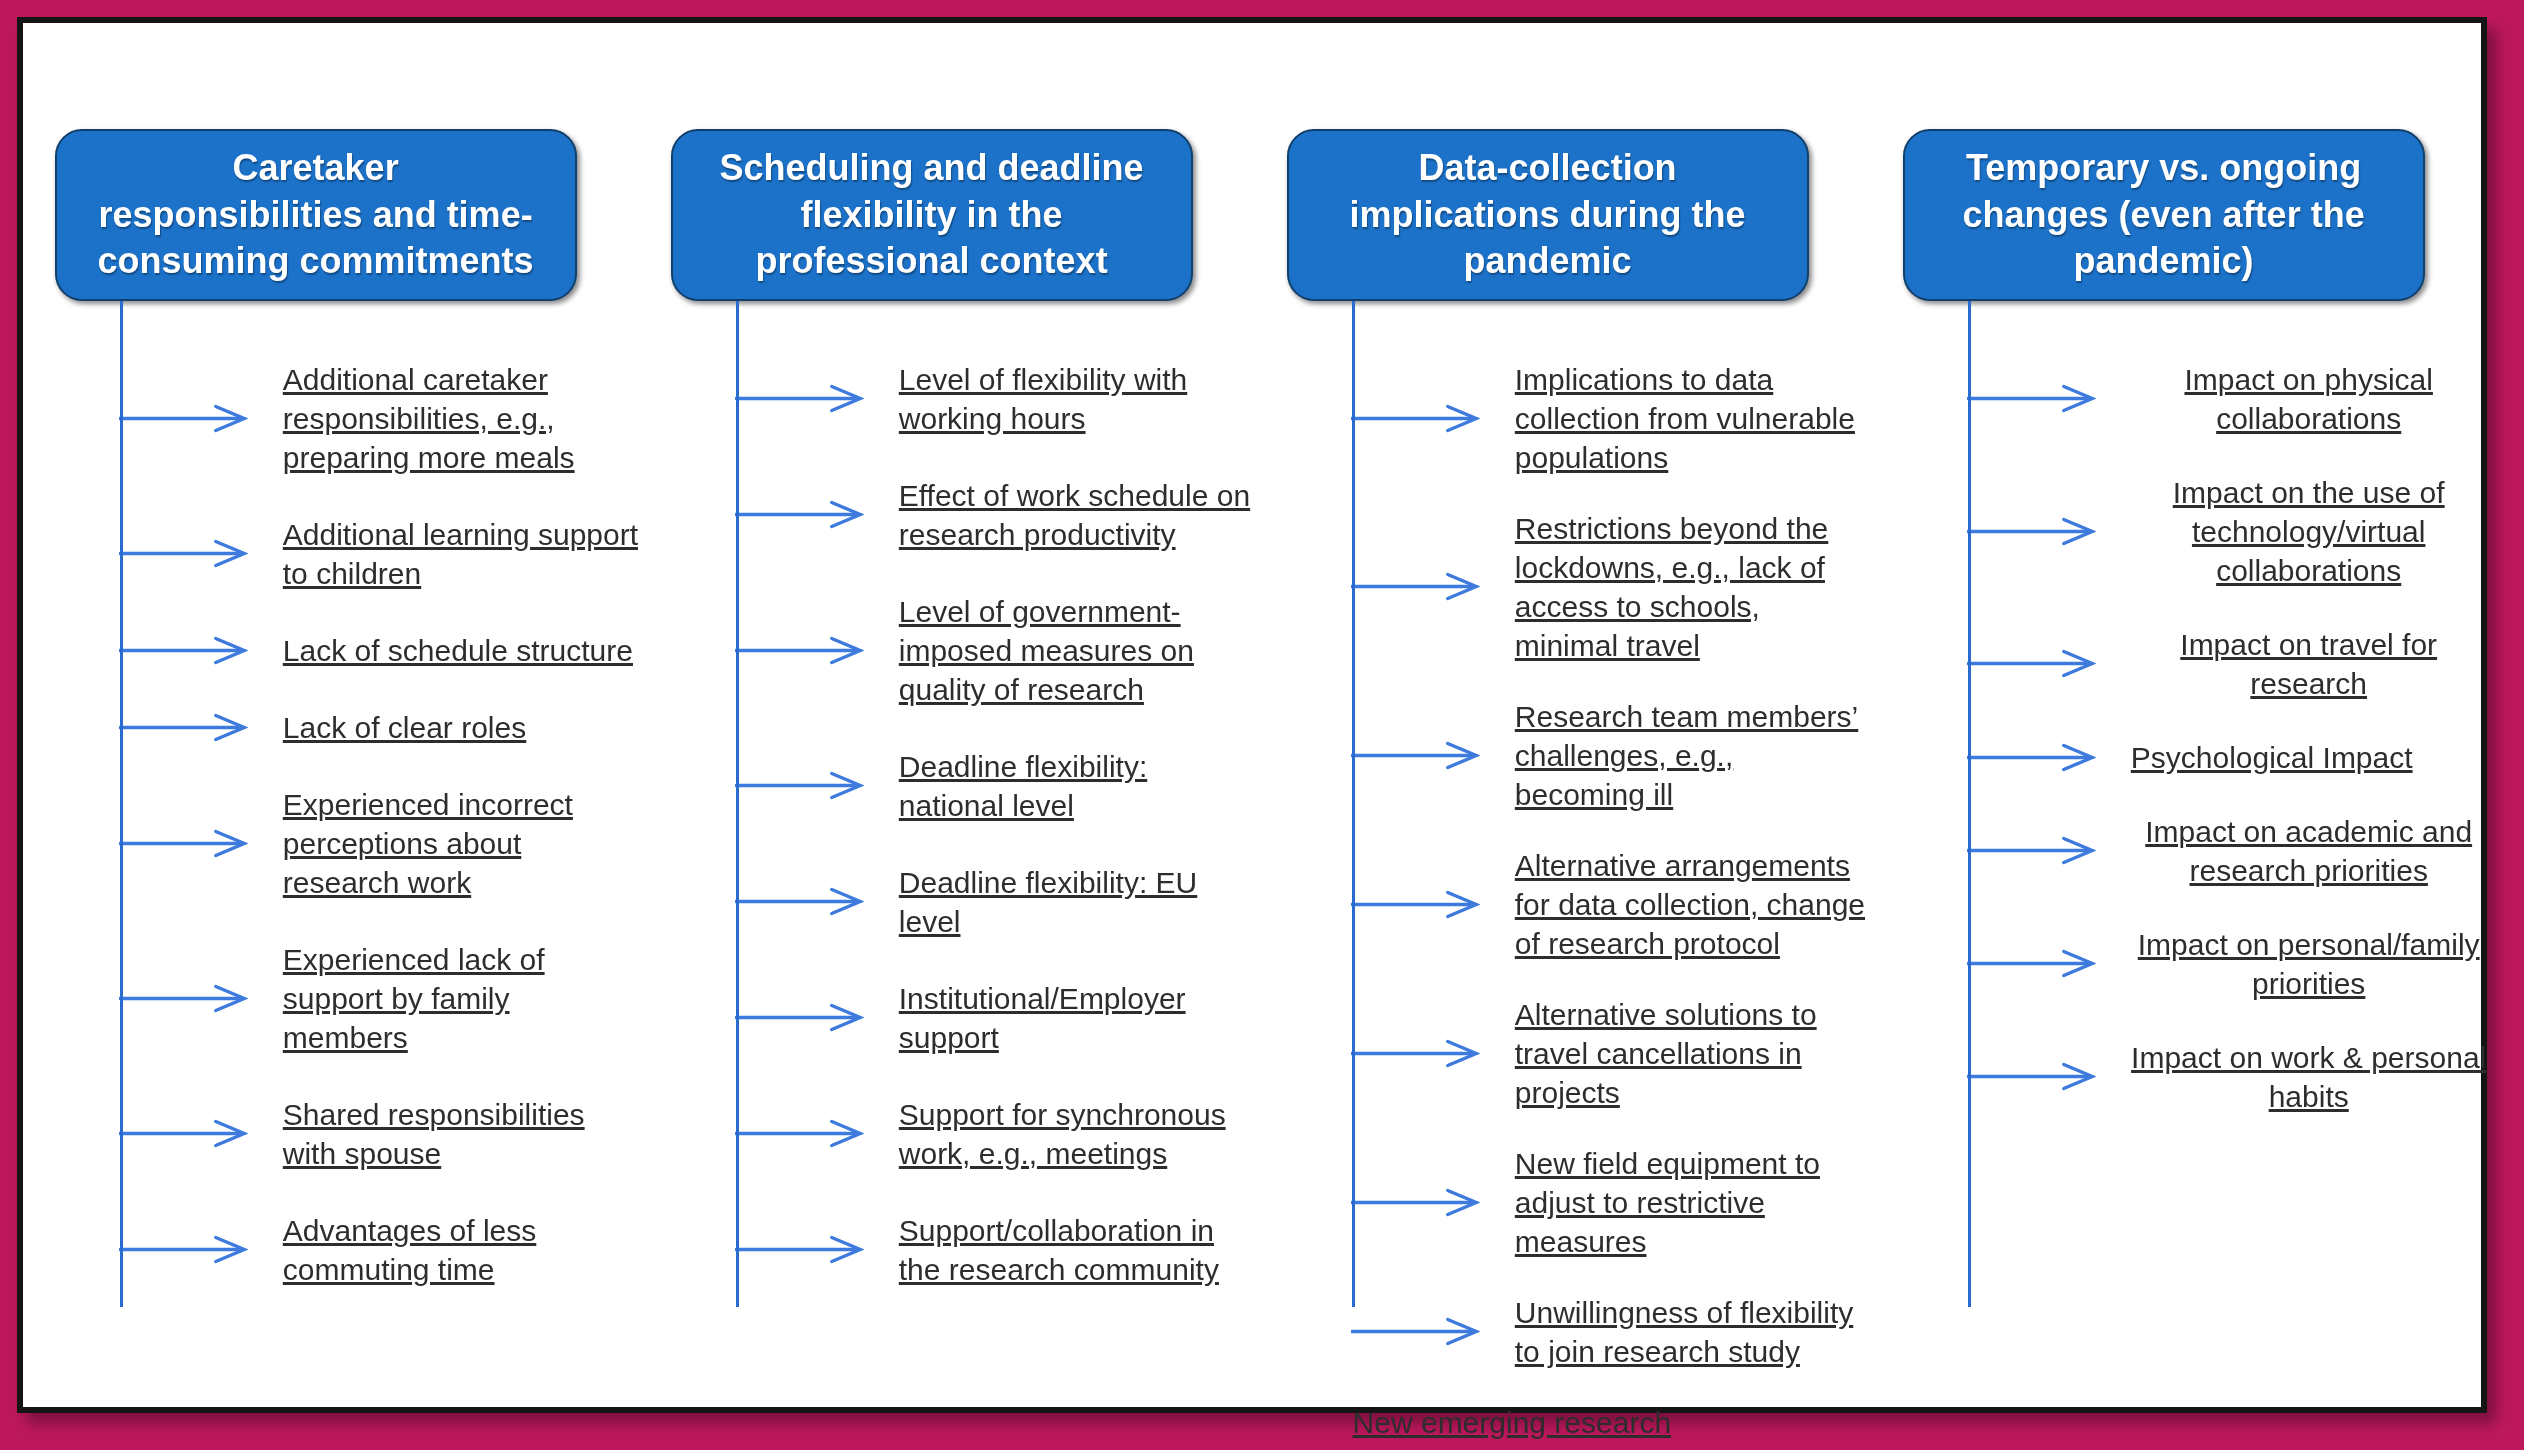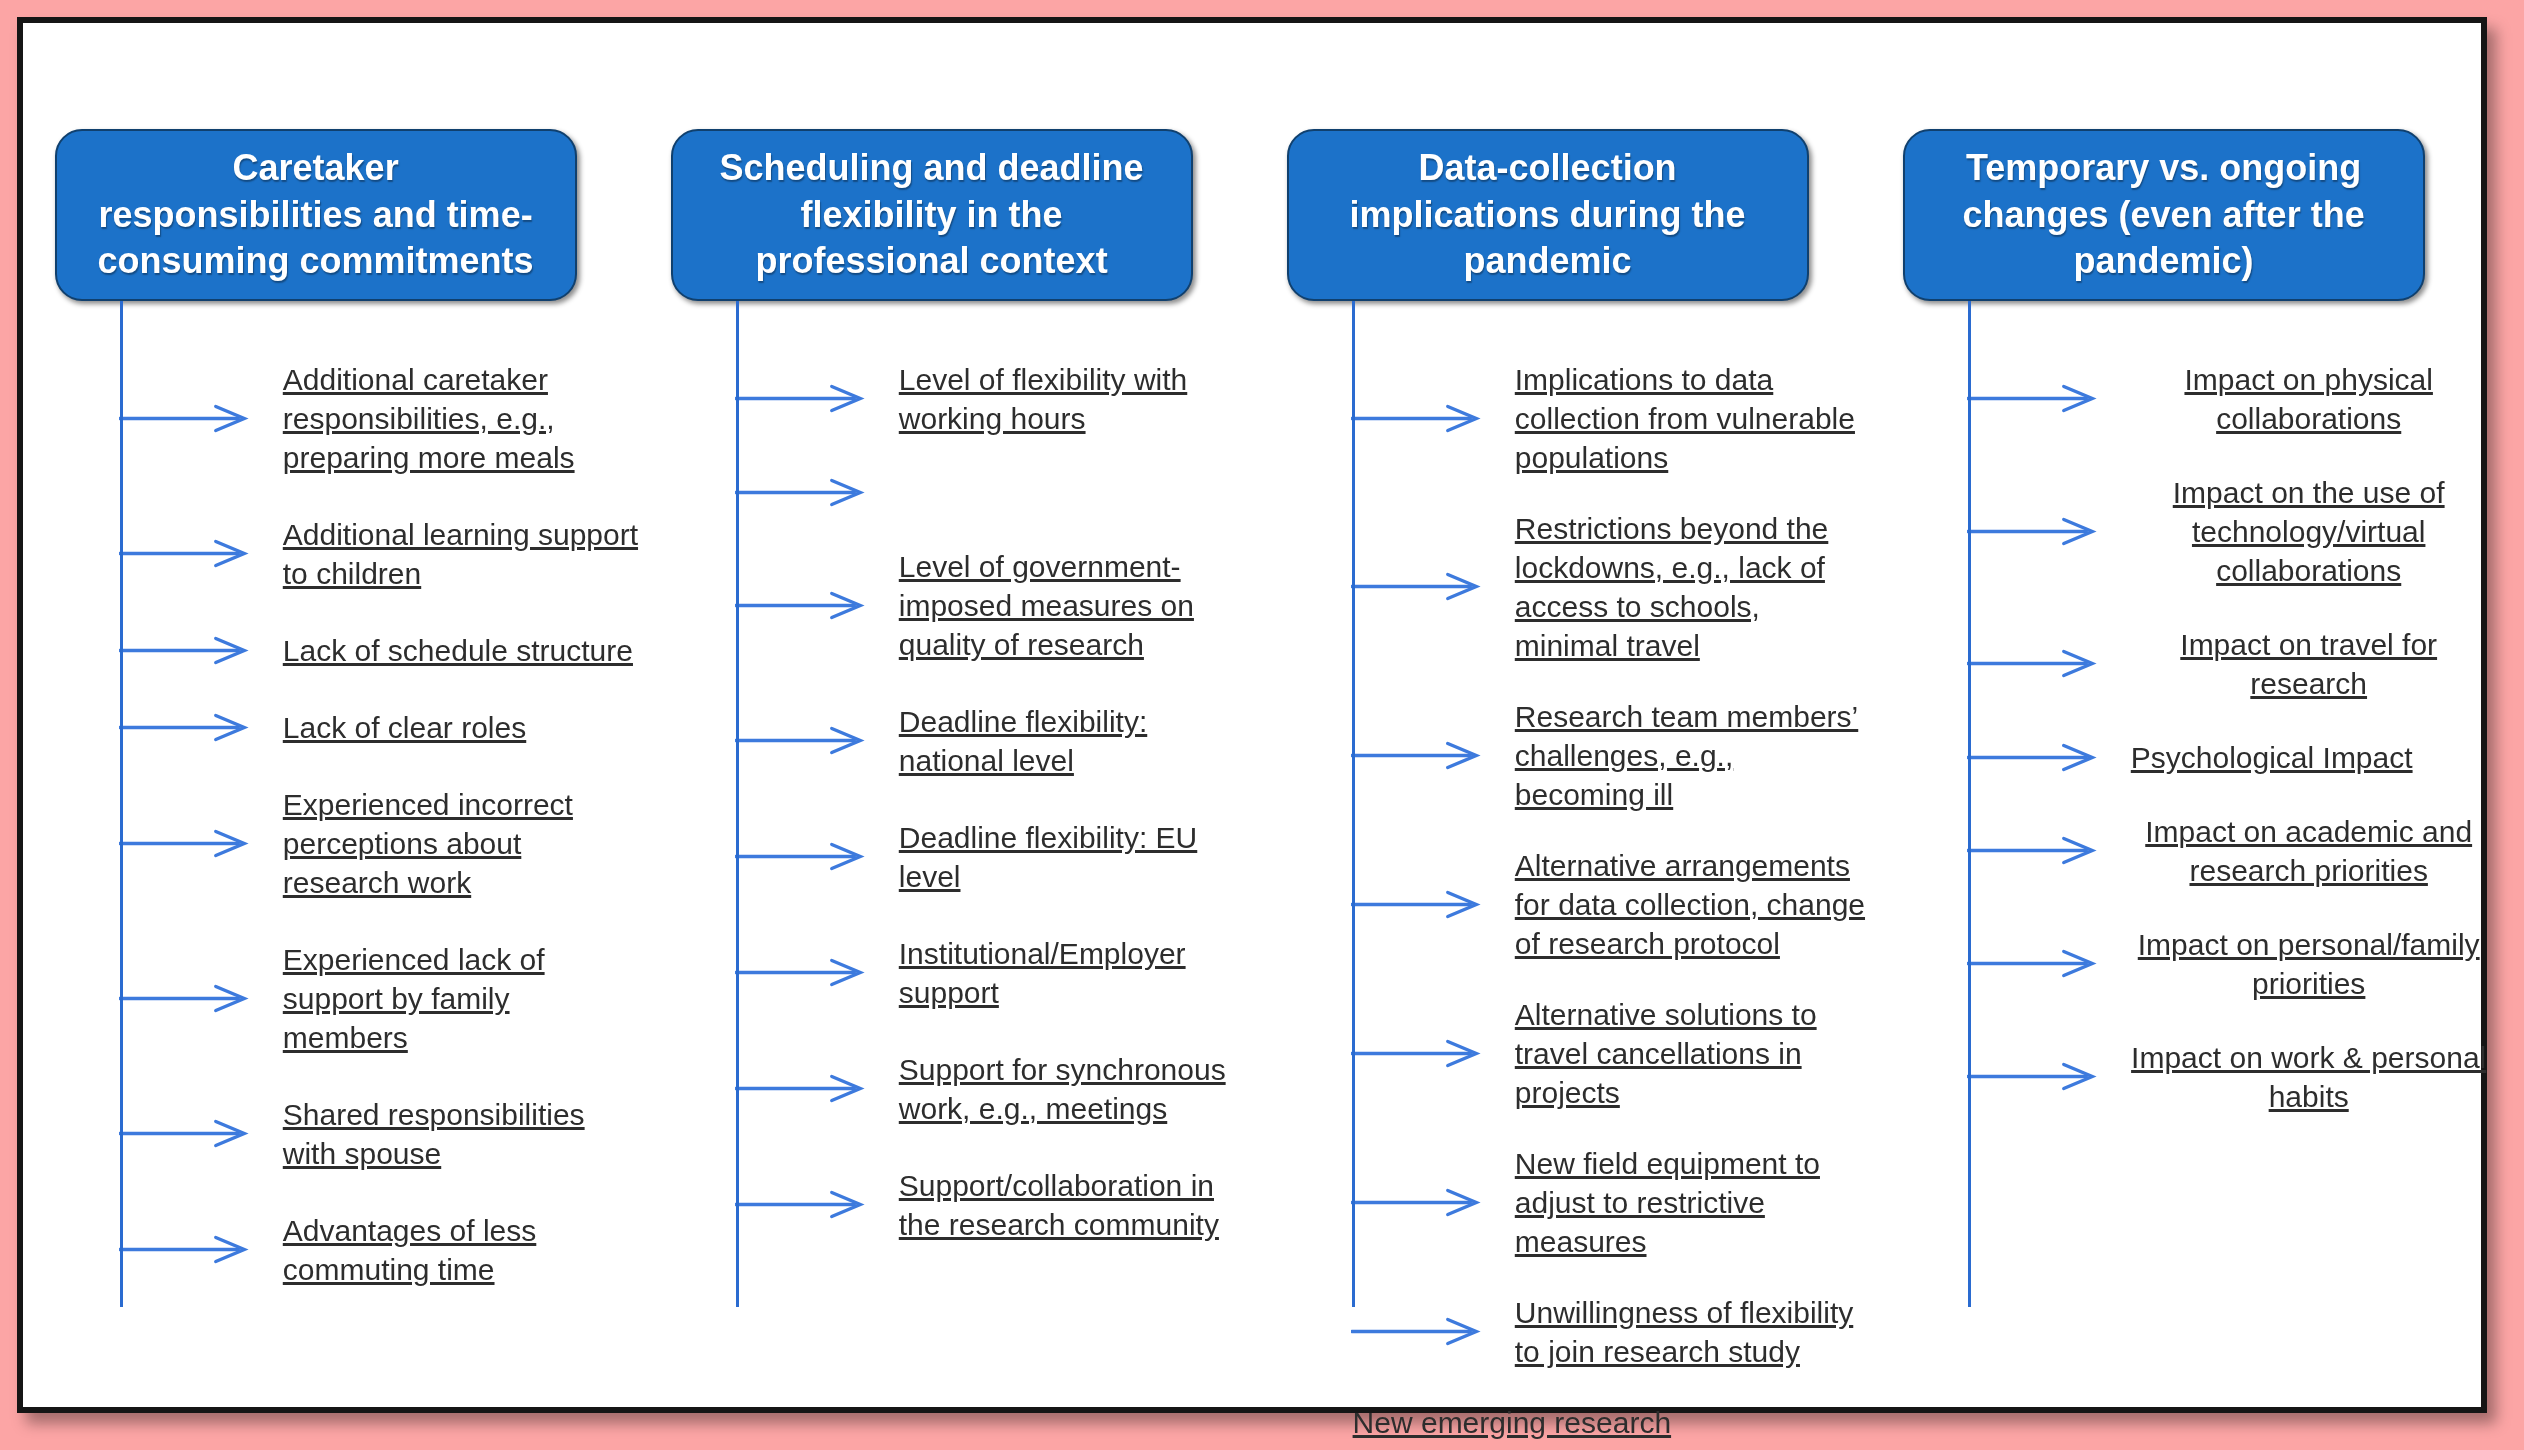--- a/index.html
+++ b/index.html
@@ -5,21 +5,21 @@
   html, body {
     margin: 0;
     padding: 0;
     background: #ffffff;
     font-family: "Liberation Sans", sans-serif;
   }
   .canvas {
     position: relative;
     width: 2525px;
     height: 1451px;
-    background: #fca5a5;
+    background: #be185d;
     overflow: hidden;
   }
   .frame {
     position: absolute;
     left: 16.6px;
     top: 16.6px;
     width: 2470px;
     height: 1396px;
     box-sizing: border-box;
     border: 6.8px solid var(--frame, #151515);
@@ -188,20 +188,21 @@
       <polyline points="128,6 166,22 128,38"></polyline>
     </svg>
     <span class="label">Level of flexibility with working hours</span>
   </div>
 
   <div class="item">
     <svg class="arrow" width="144" height="33" viewBox="0 0 190 44">
       <line x1="0" y1="22" x2="158" y2="22"></line>
       <polyline points="128,6 166,22 128,38"></polyline>
     </svg>
+    <span class="label">Effect of work schedule on research productivity</span>
   </div>
 
   <div class="item">
     <svg class="arrow" width="144" height="33" viewBox="0 0 190 44">
       <line x1="0" y1="22" x2="158" y2="22"></line>
       <polyline points="128,6 166,22 128,38"></polyline>
     </svg>
     <span class="label">Level of government-imposed measures on quality of research</span>
   </div>
 

